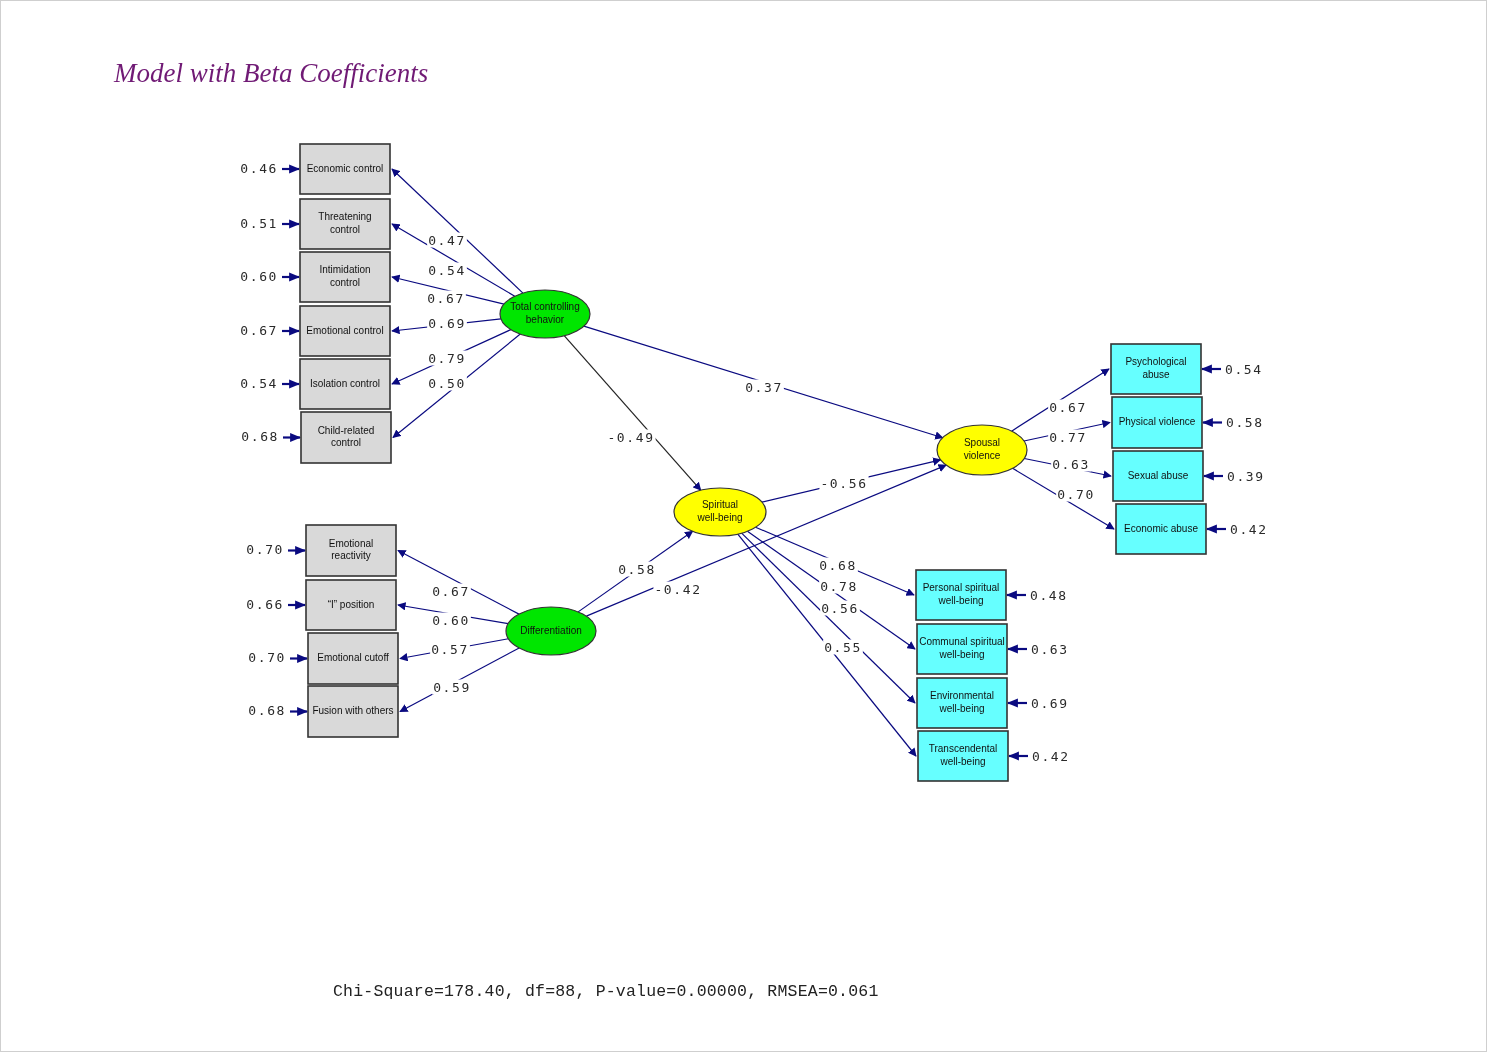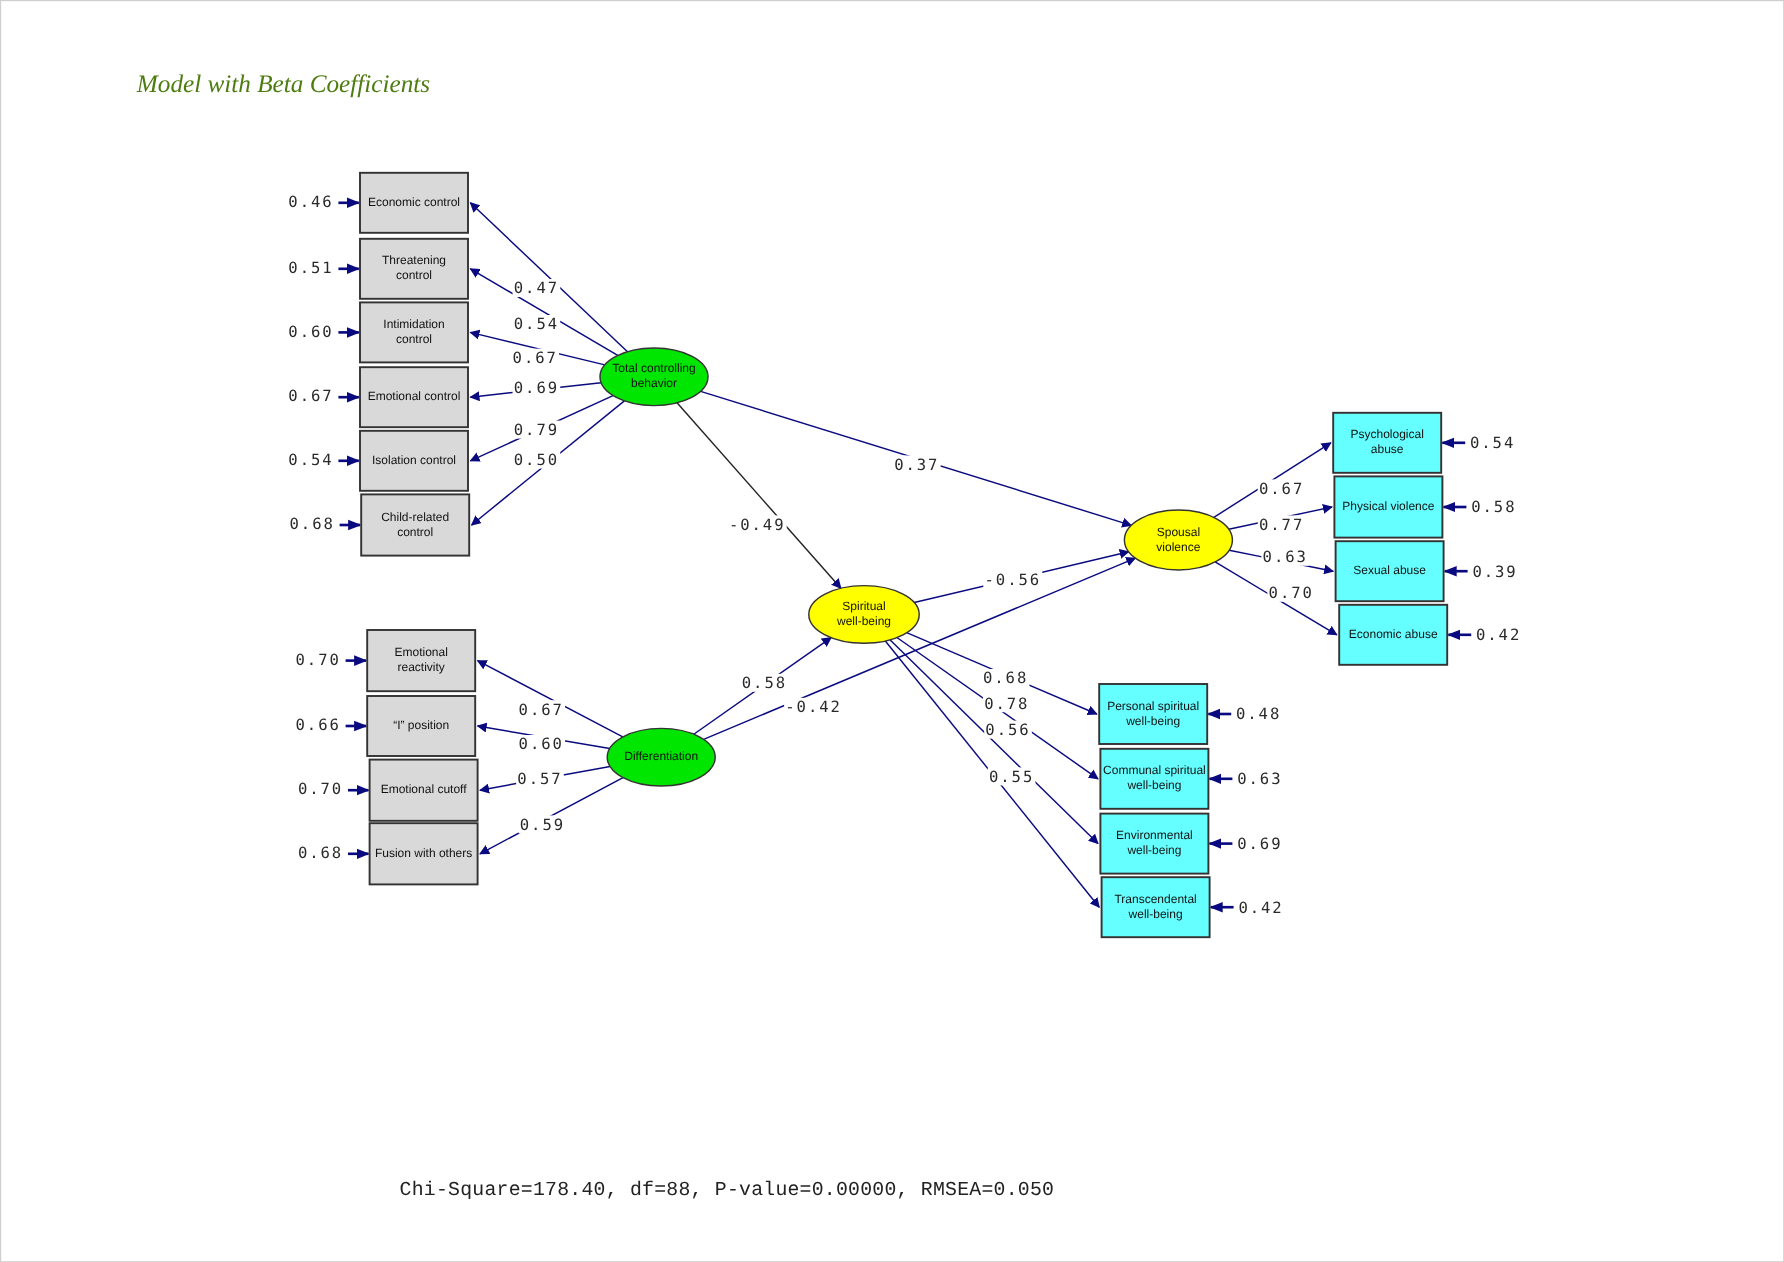--- a/index.html
+++ b/index.html
@@ -1,18 +1,18 @@
 <!DOCTYPE html>
 <html><head>
 <meta charset="utf-8">
 <style>
   html,body{margin:0;padding:0;background:#fff;}
   body{width:1487px;height:1052px;position:relative;overflow:hidden;font-family:"Liberation Sans",sans-serif;}
   .frame{position:absolute;left:0;top:0;width:1485px;height:1050px;border:1px solid #cfcfcf;}
-  .title{position:absolute;left:114px;top:58px;font-family:"Liberation Serif",serif;font-style:italic;font-size:21px;color:#4d7c0f;}
+  .title{position:absolute;left:114px;top:58px;font-family:"Liberation Serif",serif;font-style:italic;font-size:27px;color:#701a75;}
   .fit{position:absolute;left:333px;top:982px;font-family:"Liberation Mono",monospace;font-size:16.5px;color:#222;letter-spacing:0.2px;white-space:pre;}
   svg{position:absolute;left:0;top:0;}
   .num{font-family:"DejaVu Sans Mono","Liberation Mono",monospace;font-size:13px;fill:#2a2a2a;letter-spacing:1.6px;}
   .lbl{font-family:"Liberation Sans",sans-serif;font-size:10px;fill:#111;}
 </style>
 </head>
 <body>
 
 <div class="frame"></div>
 <div class="title">Model with Beta Coefficients</div>
@@ -250,13 +250,13 @@
       <text x="631" y="438" class="num" text-anchor="middle" dominant-baseline="middle">-0.49</text>
       <rect x="617.140625" y="561.5" width="39.71875" height="15" fill="#fff"></rect>
       <text x="637" y="570" class="num" text-anchor="middle" dominant-baseline="middle">0.58</text>
       <rect x="653.4296875" y="581.5" width="49.140625" height="15" fill="#fff"></rect>
       <text x="678" y="590" class="num" text-anchor="middle" dominant-baseline="middle">-0.42</text>
       <rect x="819.4296875" y="475.5" width="49.140625" height="15" fill="#fff"></rect>
       <text x="844" y="484" class="num" text-anchor="middle" dominant-baseline="middle">-0.56</text>
     </g>
 </svg>
 
-<div class="fit">Chi-Square=178.40, df=88, P-value=0.00000, RMSEA=0.050</div>
+<div class="fit">Chi-Square=178.40, df=88, P-value=0.00000, RMSEA=0.061</div>
 
 </body></html>

